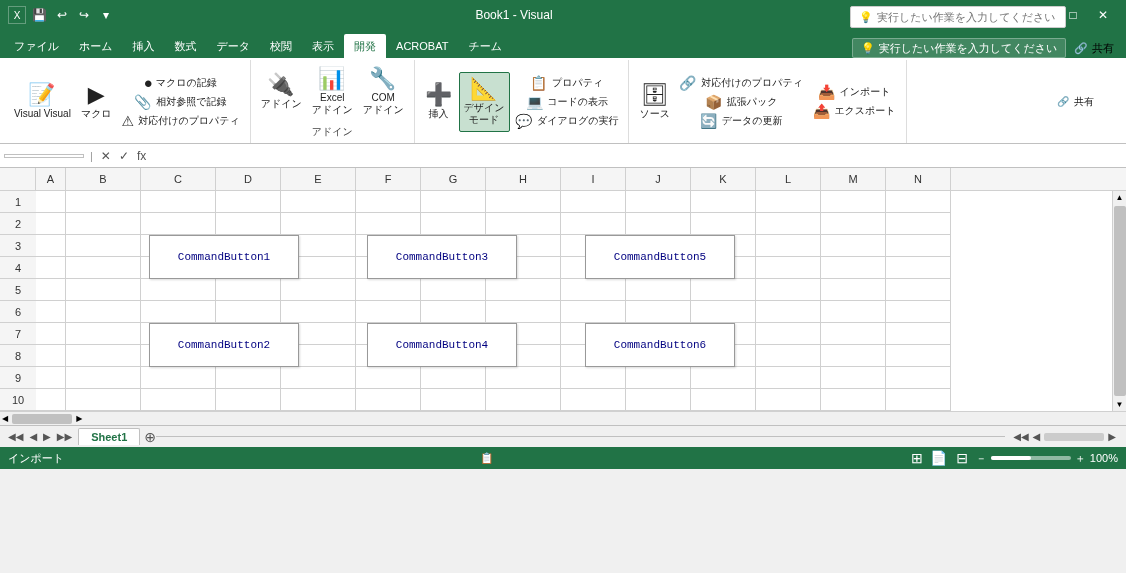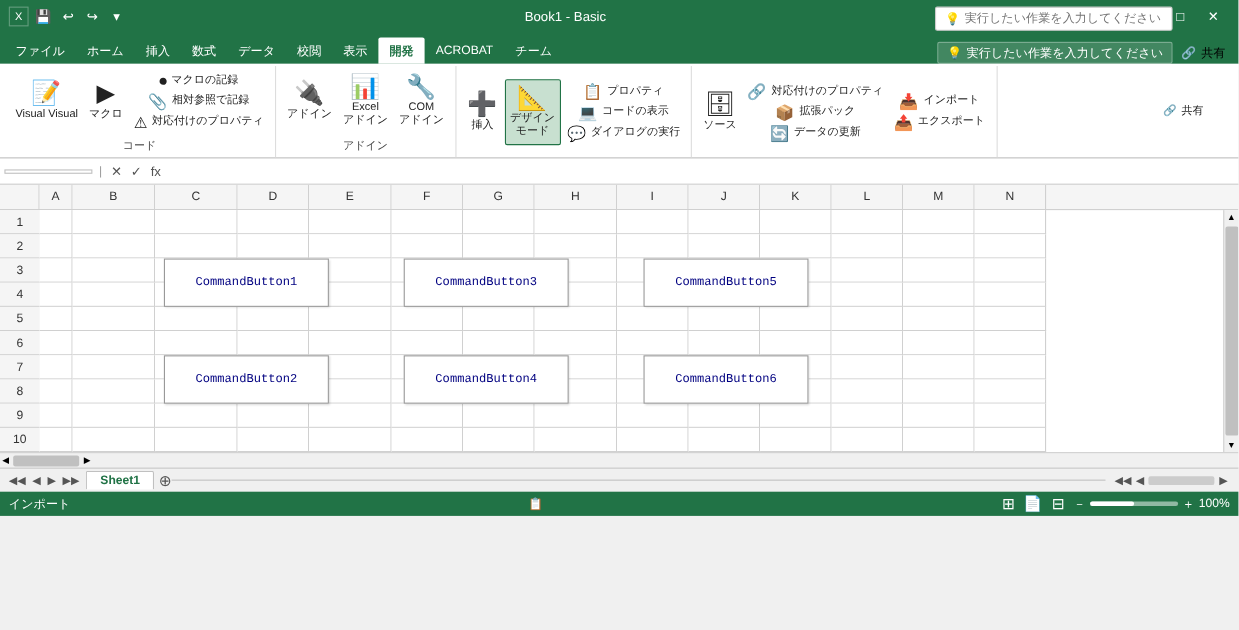--- a/index.html
+++ b/index.html
@@ -35,21 +35,21 @@
       font-size: 11px;
       cursor: pointer;
       height: 24px;
       display: flex;
       align-items: center;
     }
     .ribbon-tab.active {
       background: white;
       color: #217346;
       border-radius: 2px 2px 0 0;
-      font-weight: bold;
+      font-weight: normal;
     }
 
     
     .ribbon-body {
       background: white;
       border-bottom: 1px solid #c0c0c0;
       display: flex;
       padding: 2px 4px 0 4px;
       min-height: 80px;
       align-items: stretch;
@@ -228,21 +228,21 @@
 <body>
 
 <div class="title-bar">
   <div class="title-bar-left">
     <div class="title-icon">X</div>
     <div class="title-btn">💾</div>
     <div class="title-btn">↩</div>
     <div class="title-btn">↪</div>
     <div class="title-btn">▾</div>
   </div>
-  <div class="title-bar-center">Book1 - Basic</div>
+  <div class="title-bar-center">Book1 - Visual</div>
   <div class="title-bar-right">
     <div class="signin-area">
       <span>👤</span>
       <span>サインイン</span>
     </div>
     <div class="win-controls">
       <div class="win-btn">🗗</div>
       <div class="win-btn">—</div>
       <div class="win-btn">□</div>
       <div class="win-btn close">✕</div>
@@ -294,21 +294,20 @@
           <div class="ribbon-btn ribbon-btn-small">
             <span class="btn-icon">📎</span>
             <span>相対参照で記録</span>
           </div>
           <div class="ribbon-btn ribbon-btn-small">
             <span class="btn-icon">⚠</span>
             <span>対応付けのプロパティ</span>
           </div>
         </div>
       </div>
-      <div class="ribbon-group-label">コード</div>
     </div>
 
     <div class="ribbon-group">
       <div class="ribbon-group-items">
         <div class="ribbon-btn ribbon-btn-large">
           <div class="btn-icon">🔌</div>
           <div>アドイン</div>
         </div>
         <div class="ribbon-btn ribbon-btn-large">
           <div class="btn-icon">📊</div>

